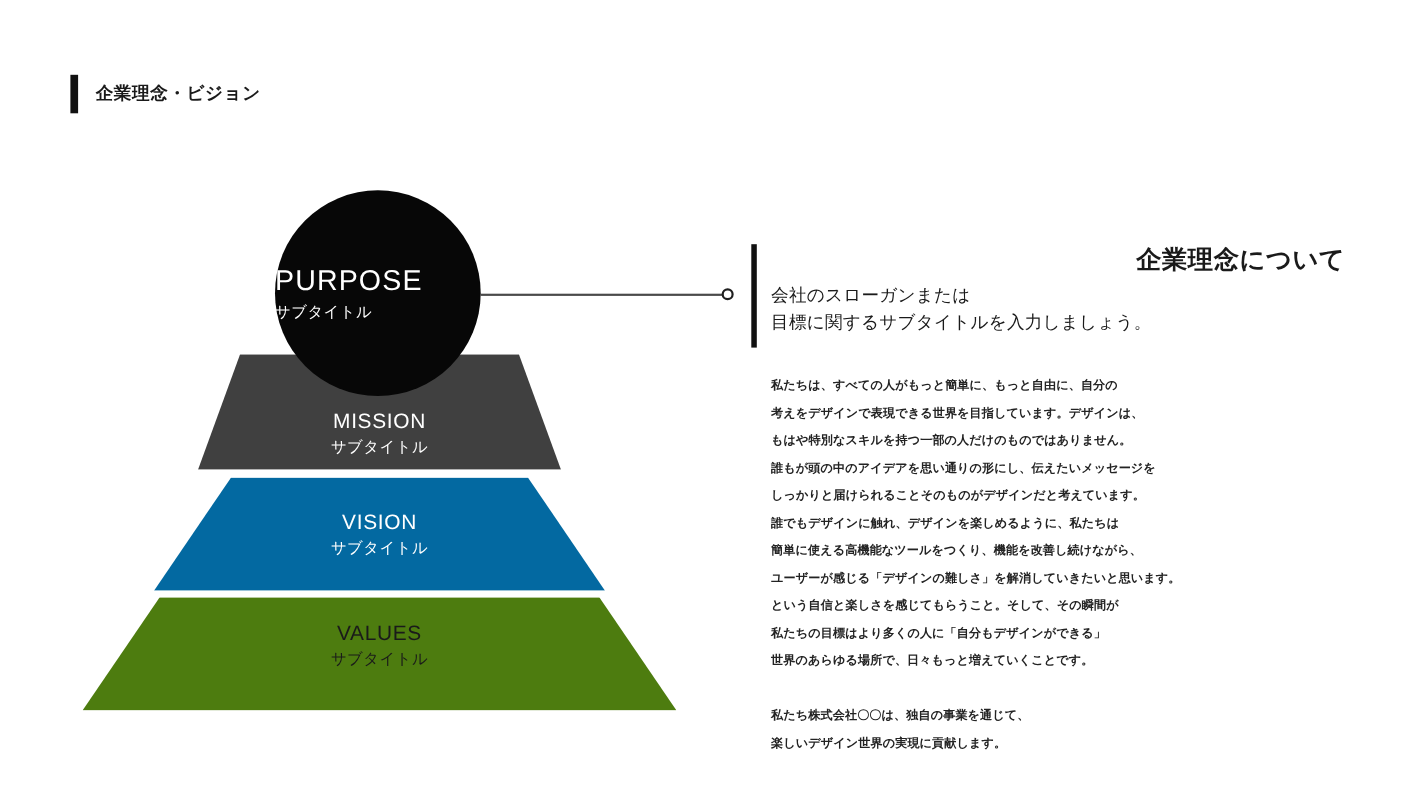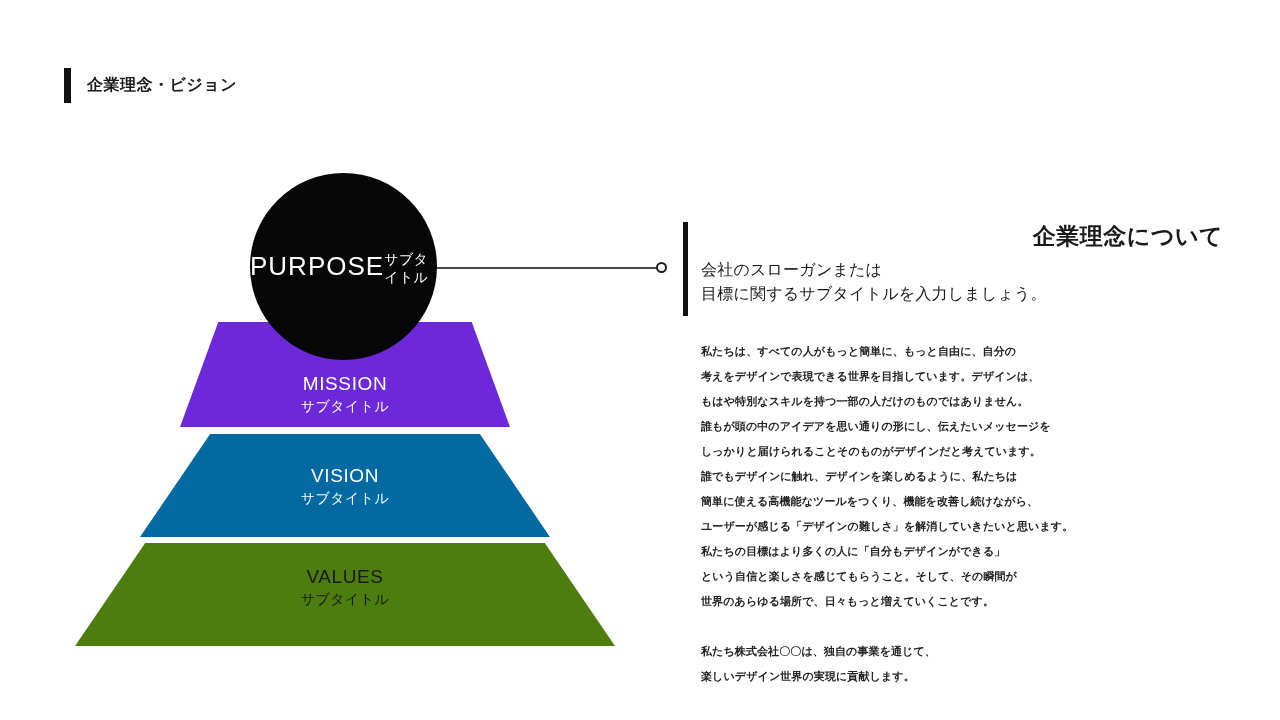--- a/index.html
+++ b/index.html
@@ -69,21 +69,21 @@
     line-height: 1.3;
     margin-top: 2px;
   }
 
   
   .tier-mission {
     left: 180px;
     top: 322px;
     width: 330px;
     height: 105px;
-    background: #6d28d9;
+    background: #404040;
     color: #ffffff;
     clip-path: polygon(11.6% 0%, 88.4% 0%, 100% 100%, 0% 100%);
     padding-top: 38px;
   }
   
   .tier-vision {
     left: 140px;
     top: 434px;
     width: 410px;
     height: 103px;
@@ -107,22 +107,22 @@
   .purpose-circle {
     position: absolute;
     left: 250px;
     top: 173px;
     width: 187px;
     height: 187px;
     border-radius: 50%;
     background: #070707;
     color: #ffffff;
     display: flex;
-    flex-direction: row;
-    align-items: center;
+    flex-direction: column;
+    align-items: flex-start;
     justify-content: center;
     z-index: 3;
   }
   .purpose-label {
     font-size: 26px;
     font-weight: 400;
     letter-spacing: 1px;
     line-height: 1.2;
   }
   .purpose-sub {
@@ -255,22 +255,22 @@
   <div class="panel-body">
     <div class="body-para">
       <div class="body-line">私たちは、すべての人がもっと簡単に、もっと自由に、自分の</div>
       <div class="body-line">考えをデザインで表現できる世界を目指しています。デザインは、</div>
       <div class="body-line">もはや特別なスキルを持つ一部の人だけのものではありません。</div>
       <div class="body-line">誰もが頭の中のアイデアを思い通りの形にし、伝えたいメッセージを</div>
       <div class="body-line">しっかりと届けられることそのものがデザインだと考えています。</div>
       <div class="body-line">誰でもデザインに触れ、デザインを楽しめるように、私たちは</div>
       <div class="body-line">簡単に使える高機能なツールをつくり、機能を改善し続けながら、</div>
       <div class="body-line">ユーザーが感じる「デザインの難しさ」を解消していきたいと思います。</div>
+      <div class="body-line">という自信と楽しさを感じてもらうこと。そして、その瞬間が</div>
       <div class="body-line">私たちの目標はより多くの人に「自分もデザインができる」</div>
-      <div class="body-line">という自信と楽しさを感じてもらうこと。そして、その瞬間が</div>
       <div class="body-line">世界のあらゆる場所で、日々もっと増えていくことです。</div>
     </div>
     <div class="body-para">
       <div class="body-line">私たち株式会社〇〇は、独自の事業を通じて、</div>
       <div class="body-line">楽しいデザイン世界の実現に貢献します。</div>
     </div>
   </div>
 </div>
 
 </body></html>

